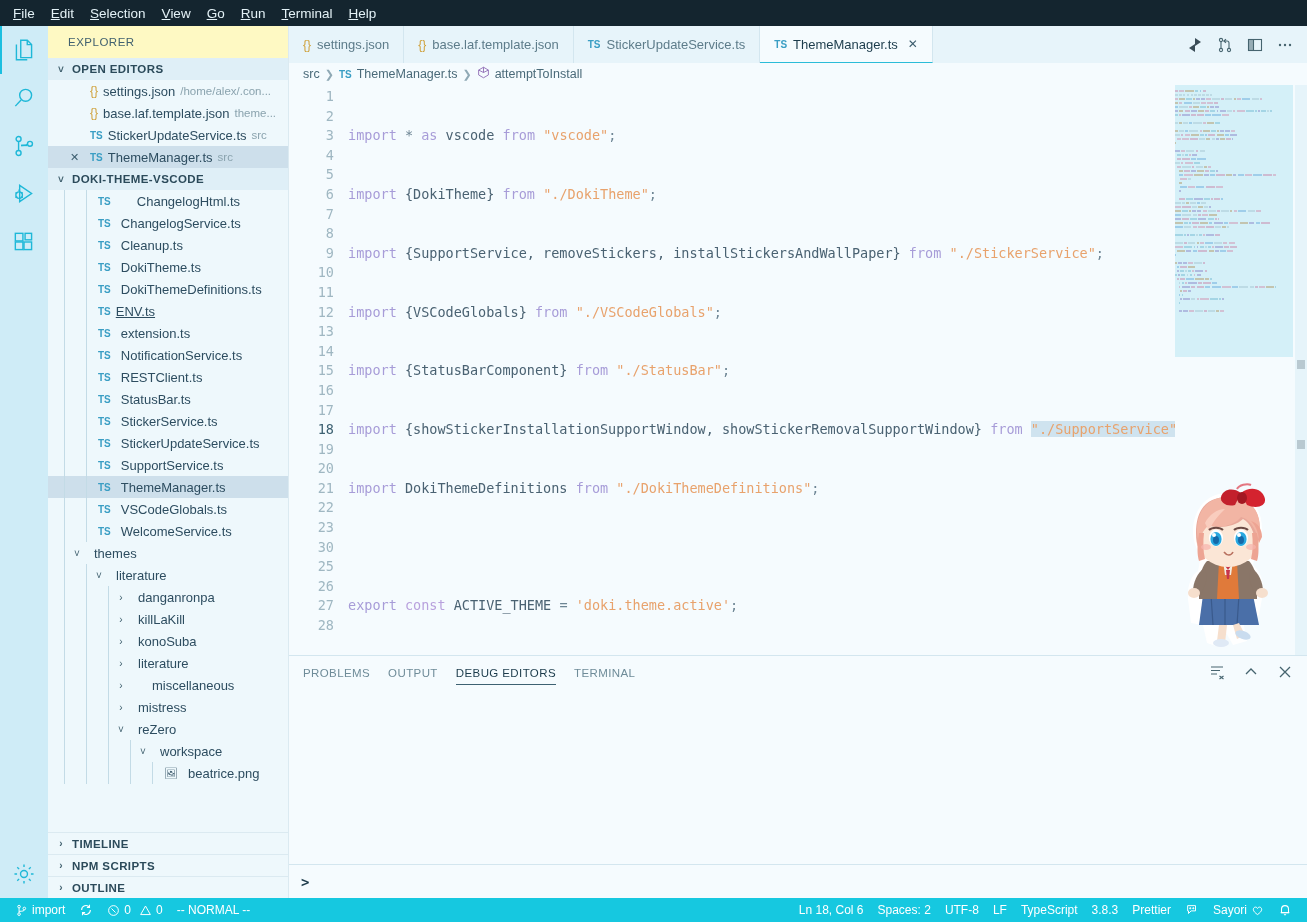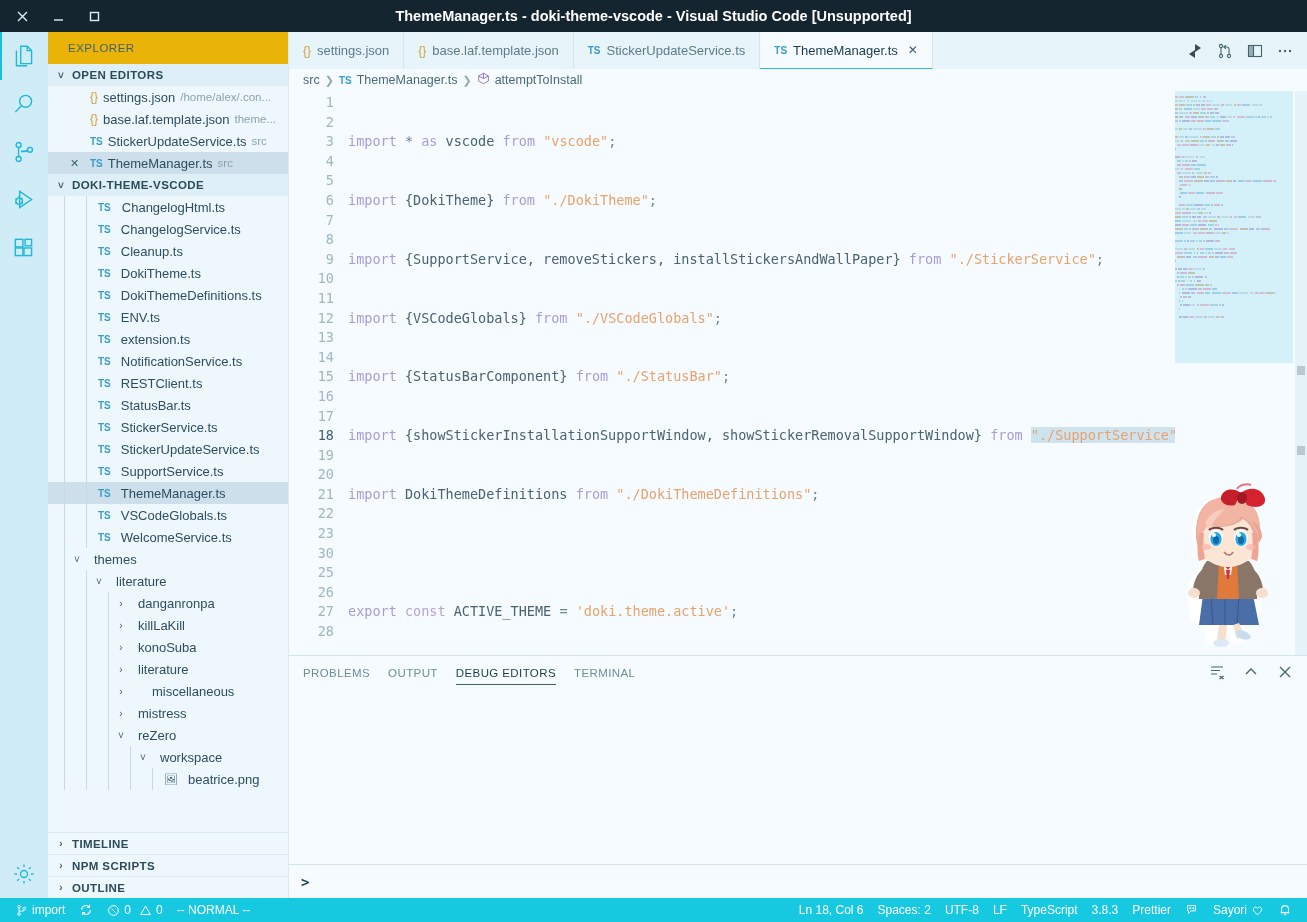--- a/index.html
+++ b/index.html
@@ -54,21 +54,21 @@
   .act-bottom { margin-top: auto; }
   .act-item svg { display: block; }
 
   
   .sidebar {
     width: 241px; background: #eef8fc; flex: 0 0 241px; display: flex; flex-direction: column;
     border-right: 1px solid #dbeaf1; min-height: 0;
   }
   .sb-title {
     height: 32px; display: flex; align-items: center; padding-left: 20px;
-    font-size: 11.5px; letter-spacing: .5px; color: #41616f; background: #eab308; flex: 0 0 32px;
+    font-size: 11.5px; letter-spacing: .5px; color: #41616f; background: #fef9c3; flex: 0 0 32px;
   }
   .sec-header {
     height: 22px; display: flex; align-items: center; gap: 4px; padding-left: 6px;
     font-size: 11.5px; font-weight: bold; letter-spacing: .4px; color: #2b4a5a;
     cursor: pointer; background: #dfeff7;
   }
   .sec-header.plain { background: transparent; }
   .chev { width: 14px; text-align: center; font-size: 10px; color: #41616f; display:inline-block;}
   .open-editors { background: #eef8fc; }
   .oe-row {
@@ -184,41 +184,31 @@
   }
   .sb-item { display: flex; align-items: center; gap: 4px; padding: 0 7px; height: 24px; cursor: pointer; white-space: nowrap; }
   .sb-right { margin-left: auto; display: flex; align-items: center; }
   .sb-item svg { display: block; }
 </style>
 </head>
 <body>
 
 <div class="app">
 
-  <div class="titlebar">
-    <div class="win-btns">
-      <div class="win-btn">
-        <svg width="13" height="13" viewBox="0 0 13 13">
-            <path d="M2 2 L11 11 M11 2 L2 11" stroke="#dfeef4" stroke-width="1.4" fill="none"></path>
-          </svg>
-      </div>
-      <div class="win-btn">
-        <svg width="13" height="13" viewBox="0 0 13 13">
-            <path d="M2 10 L11 10" stroke="#dfeef4" stroke-width="1.4" fill="none"></path>
-          </svg>
-      </div>
-      <div class="win-btn">
-        <svg width="13" height="13" viewBox="0 0 13 13">
-            <rect x="2.5" y="2.5" width="8" height="8" stroke="#dfeef4" stroke-width="1.4" fill="none"></rect>
-          </svg>
-      </div>
-    </div>
-    <div class="title-text">ThemeManager.ts - doki-theme-vscode - Visual Studio Code [Unsupported]</div>
+
+  <div class="menubar">
+    <div class="menu-item"><u>F</u><span>ile</span></div>
+    <div class="menu-item"><u>E</u>dit</div>
+    <div class="menu-item"><u>S</u>election</div>
+    <div class="menu-item"><u>V</u>iew</div>
+    <div class="menu-item"><u>G</u>o</div>
+    <div class="menu-item"><u>R</u>un</div>
+    <div class="menu-item"><u>T</u>erminal</div>
+    <div class="menu-item"><u>H</u>elp</div>
   </div>
-
 
   <div class="bodywrap">
 
     <div class="activitybar">
       <div class="act-item active">
         <svg width="26" height="26" viewBox="0 0 24 24" fill="none" stroke="#1fb8d8" stroke-width="1.3">
           <path d="M9 3 h6 l4 4 v12 h-10 z"></path>
             <path d="M15 3 v4 h4"></path>
             <path d="M5 7 v14 h10"></path>
         </svg>
@@ -297,21 +287,21 @@
         <span class="chev">˅</span>
         <span>DOKI-THEME-VSCODE</span>
       </div>
 
       <div class="tree">
         <div id="tree-rows">
             <div class="tree-row">
               <span class="guide"></span>
               <span class="guide"></span>
               <span class="ftype" style="margin-left: 6px;">TS</span>
-              <span style="margin-left: 6px;">ChangelogHtml.ts</span>
+              <span style="margin-left: 21px;">ChangelogHtml.ts</span>
             </div>
             <div class="tree-row">
               <span class="guide"></span>
               <span class="guide"></span>
               <span class="ftype" style="margin-left: 6px;">TS</span>
               <span style="margin-left: 5px;">ChangelogService.ts</span>
             </div>
             <div class="tree-row">
               <span class="guide"></span>
               <span class="guide"></span>
@@ -327,21 +317,21 @@
             <div class="tree-row">
               <span class="guide"></span>
               <span class="guide"></span>
               <span class="ftype" style="margin-left: 6px;">TS</span>
               <span style="margin-left: 5px;">DokiThemeDefinitions.ts</span>
             </div>
             <div class="tree-row">
               <span class="guide"></span>
               <span class="guide"></span>
               <span class="ftype" style="margin-left: 6px;">TS</span>
-              <span style="margin-left: 5px;">ENV.ts</span>
+              <span style=" text-decoration: underline;">ENV.ts</span>
             </div>
             <div class="tree-row">
               <span class="guide"></span>
               <span class="guide"></span>
               <span class="ftype" style="margin-left: 6px;">TS</span>
               <span style="margin-left: 5px;">extension.ts</span>
             </div>
             <div class="tree-row">
               <span class="guide"></span>
               <span class="guide"></span>

